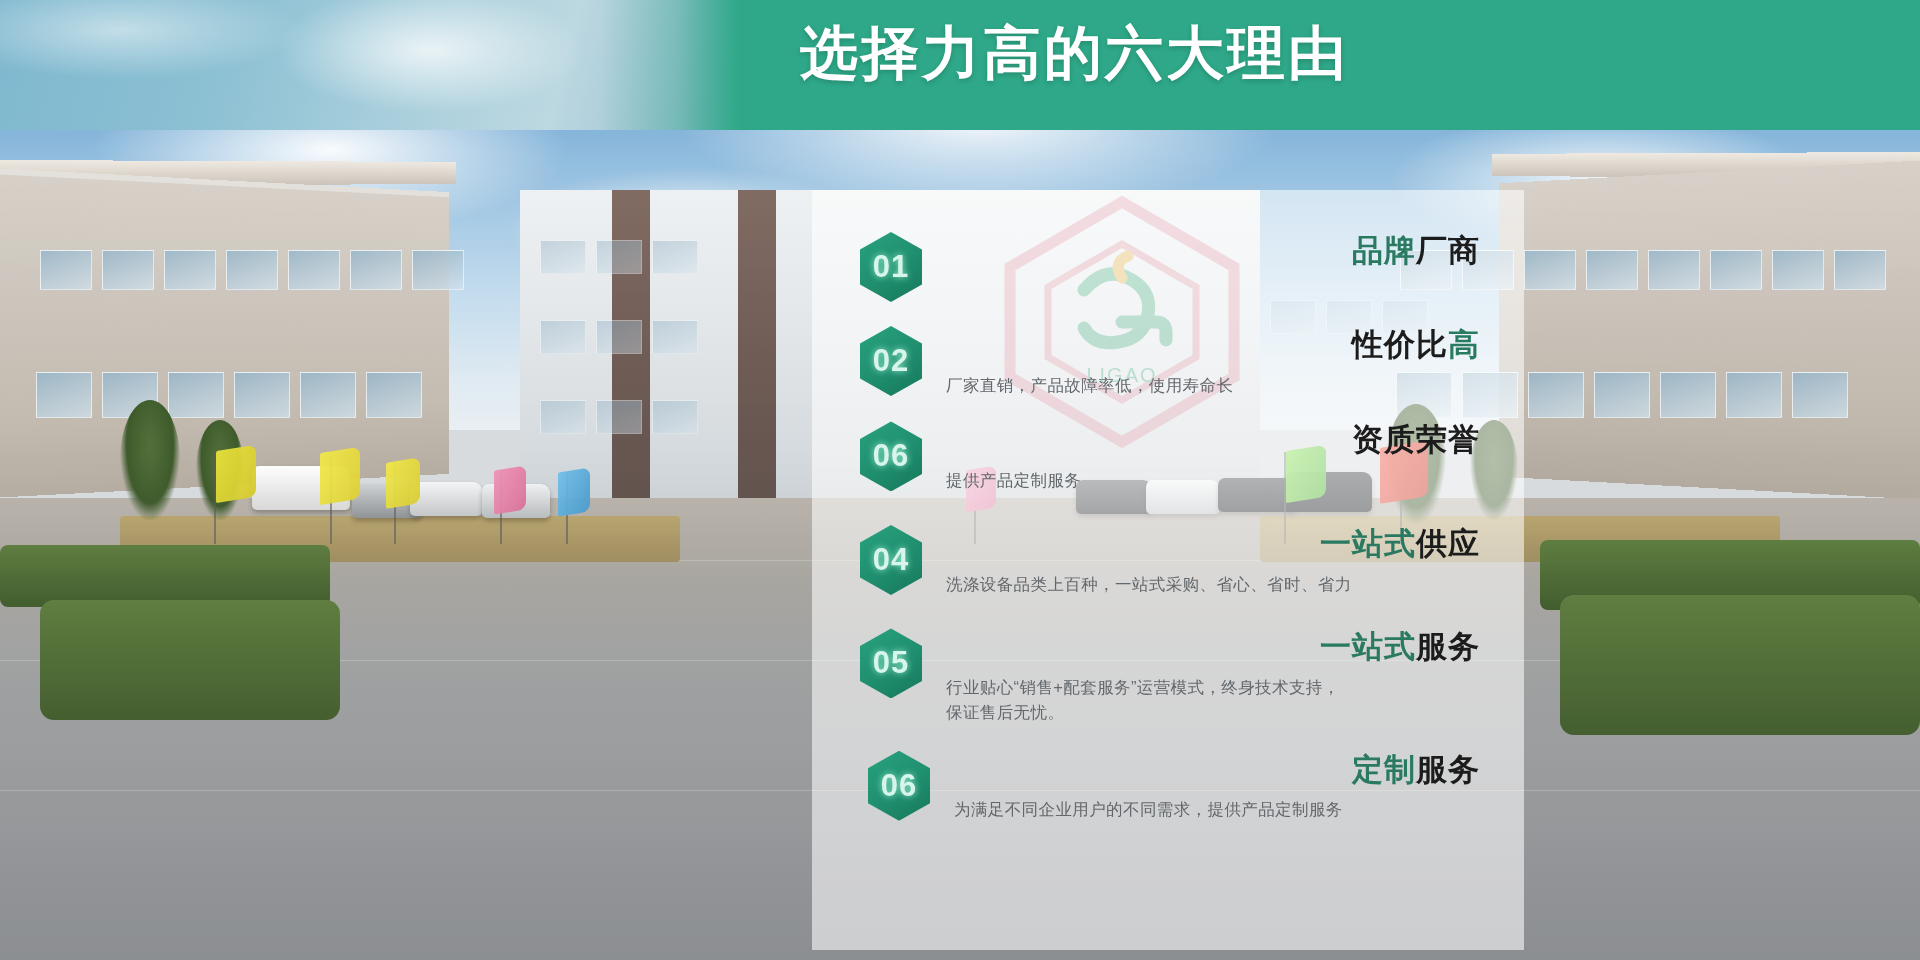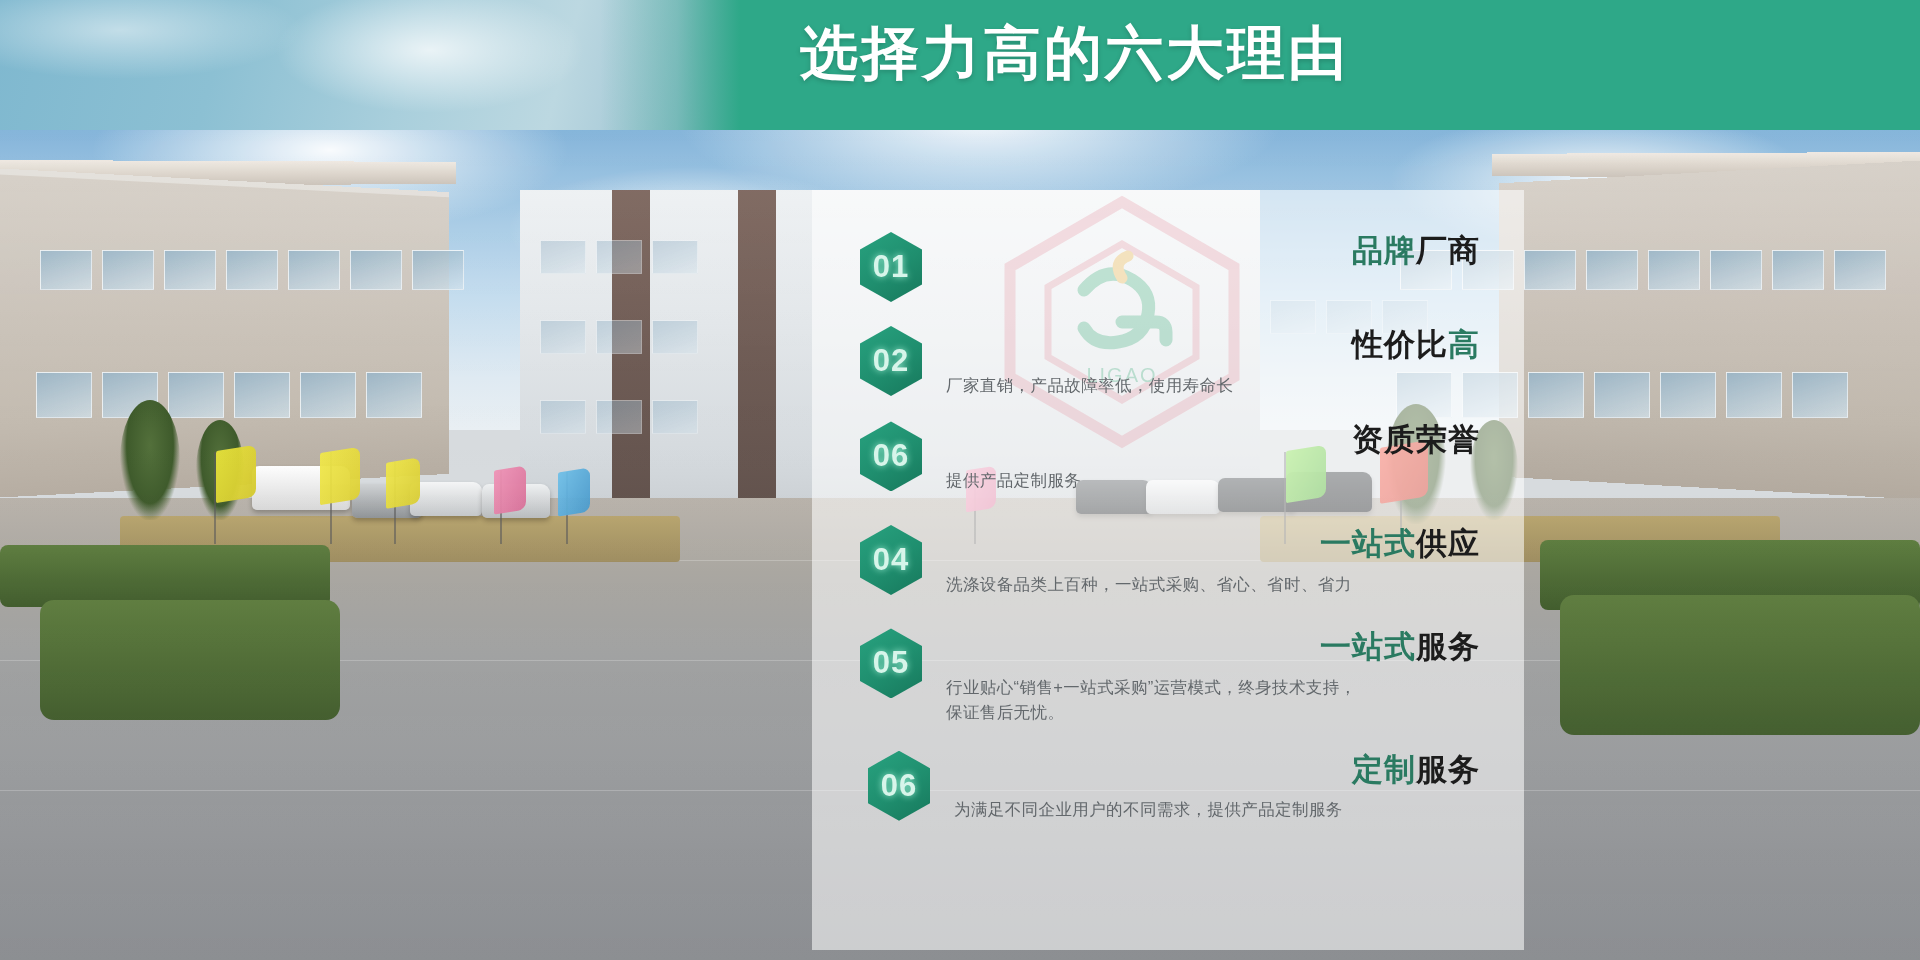--- a/index.html
+++ b/index.html
@@ -446,21 +446,21 @@
         <div class="hexwrap">
           <div class="hex">
             <span class="hex-num">05</span>
           </div>
         </div>
         <div class="textcol">
           <div class="item-title">
             <span class="t-green">一站式</span><span class="t-dark">服务</span>
           </div>
           <div class="item-desc">
-            <span>行业贴心“销售+一站式采购”运营模式，终身技术支持，</span>
+            <span>行业贴心“销售+配套服务”运营模式，终身技术支持，</span>
             <span class="l2">保证售后无忧。</span>
           </div>
         </div>
       </div>
 
       <div class="item i6">
         <div class="hexwrap">
           <div class="hex">
             <span class="hex-num">06</span>
           </div>

